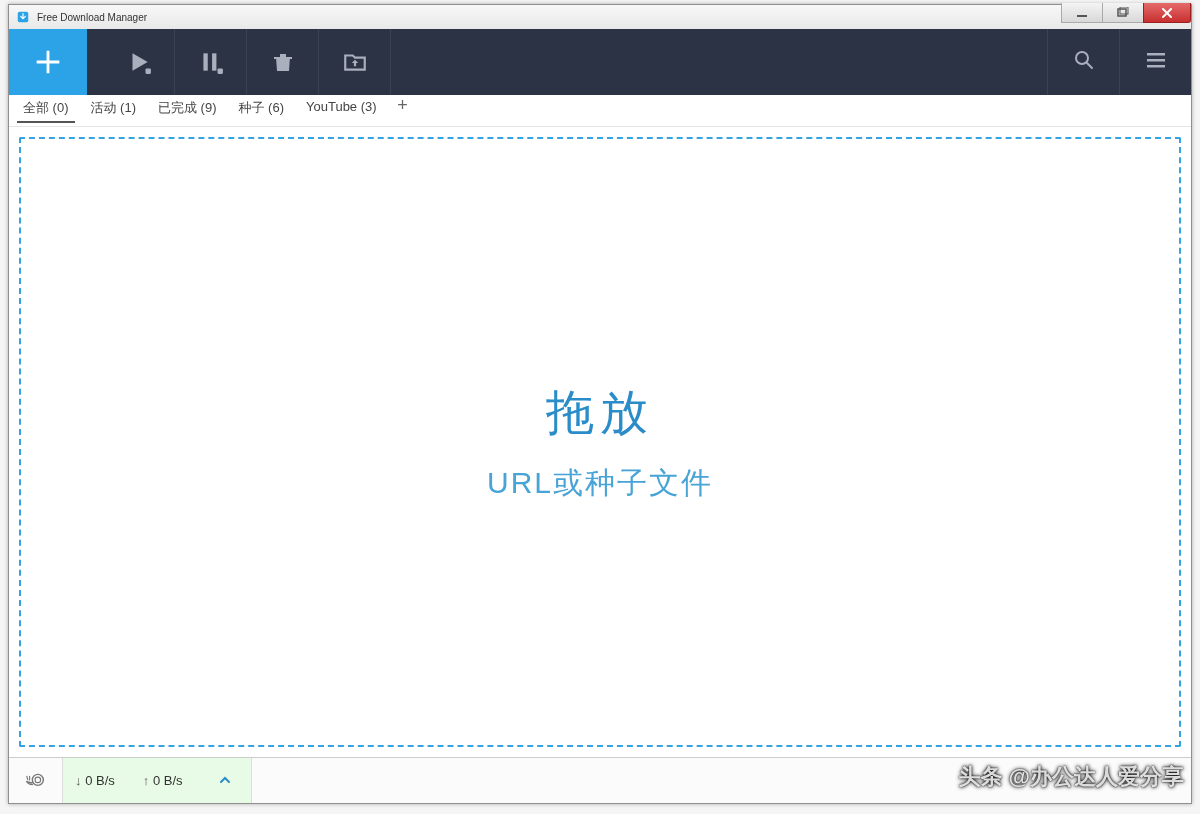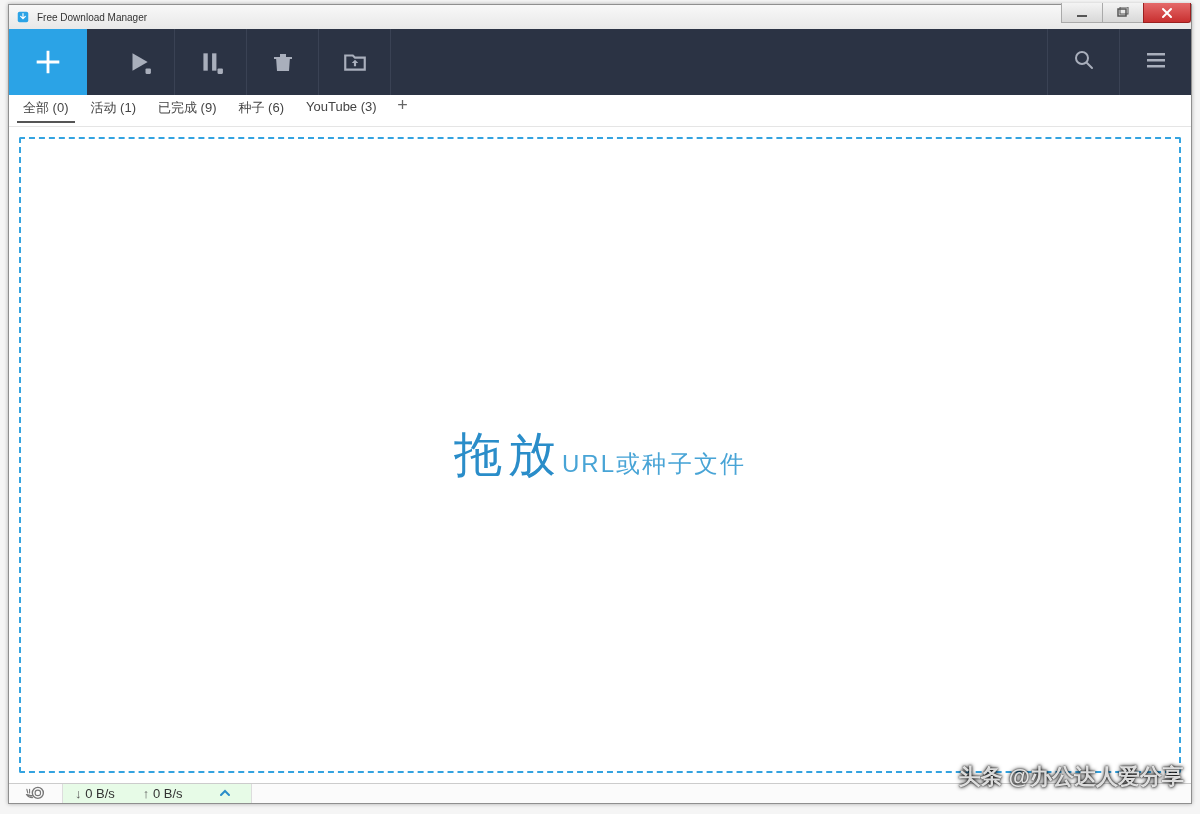--- a/index.html
+++ b/index.html
@@ -130,37 +130,38 @@
 .dropzone-wrap {
   flex: 1;
   padding: 10px;
 }
 .dropzone {
   width: 100%;
   height: 100%;
   border: 2px dashed #34a3e0;
   border-radius: 2px;
   display: flex;
+  flex-direction: column;
   align-items: center;
   justify-content: center;
 }
 .drop-title {
   font-size: 48px;
   color: #2a8dc9;
   font-weight: 300;
   letter-spacing: 6px;
 }
 .drop-sub {
-  font-size: 24px;
+  font-size: 30px;
   color: #48a4d6;
   margin-top: 18px;
   letter-spacing: 2px;
 }
 .statusbar {
-  height: 20px;
+  height: 46px;
   border-top: 1px solid #ccc;
   background: #fbfbfb;
   display: flex;
   align-items: stretch;
 }
 .sb-btn {
   width: 54px;
   border-right: 1px solid #ddd;
   display: flex;
   align-items: center;

